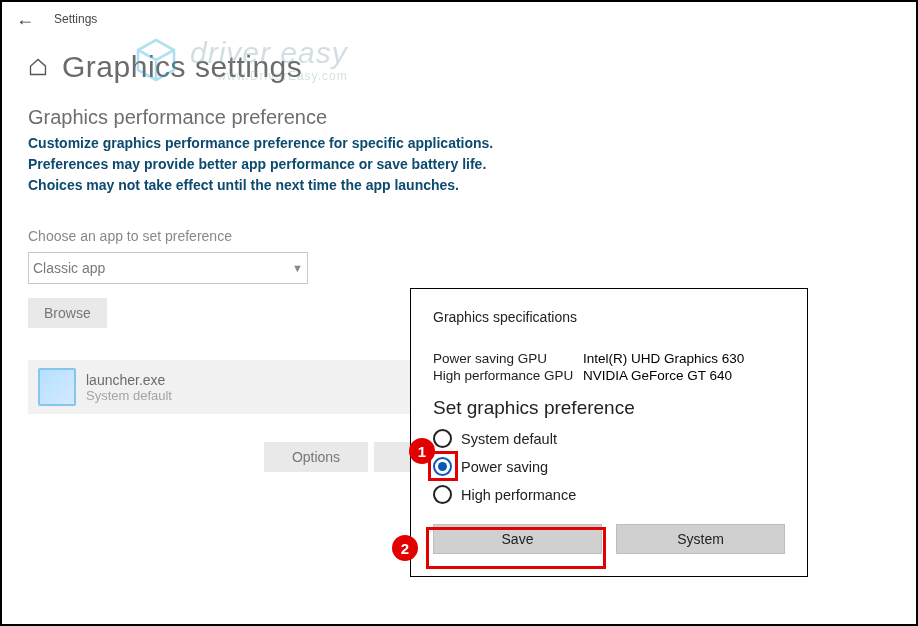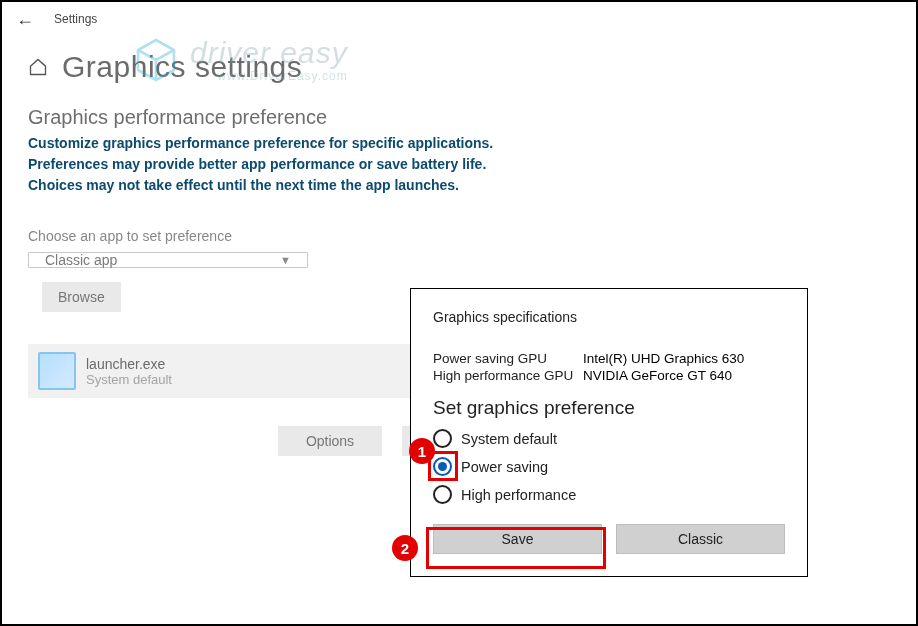--- a/index.html
+++ b/index.html
@@ -64,44 +64,43 @@
     line-height: 1.5;
     color: #0c4a6e;
     margin-bottom: 32px;
     font-weight: bold;
   }
 
   .label { font-size: 14px; color: #888; margin-bottom: 8px; }
 
   .select-box {
     width: 280px;
-    height: 16px;
+    height: 32px;
     border: 1px solid #c9c9c9;
     display: flex;
     align-items: center;
     justify-content: space-between;
-    padding: 0 16px;
+    padding: 0 4px;
     font-size: 14px;
     color: #7a7a7a;
     background: #fff;
     cursor: pointer;
     margin-bottom: 14px;
   }
   .chev { font-size: 11px; color: #888; }
 
   .button-flat {
     height: 30px;
     padding: 0 16px;
     border: none;
     background: #e9e9e9;
     color: #777;
     font-size: 14px;
     cursor: pointer;
     font-family: inherit;
-    margin-left: 14px;
   }
 
   .app-tile {
     margin-top: 32px;
     background: #f1f1f1;
     padding: 8px 10px;
     display: flex;
     align-items: center;
     gap: 10px;
     width: 434px;
@@ -278,21 +277,21 @@
       <span>Power saving</span>
     </label>
     <label class="radio-item">
       <span class="radio-circle"></span>
       <span>High performance</span>
     </label>
   </div>
 
   <div class="dlg-buttons">
     <button class="dlg-btn">Save</button>
-    <button class="dlg-btn">Classic</button>
+    <button class="dlg-btn">System</button>
   </div>
 </div>
 
 <div class="highlight-red" style="top:449px; left:426px; width:30px; height:30px;"></div>
 <div class="bubble" style="top:436px; left:407px;">1</div>
 
 <div class="highlight-red" style="top:525px; left:424px; width:180px; height:42px;"></div>
 <div class="bubble" style="top:533px; left:390px;">2</div>
 
 </body></html>

